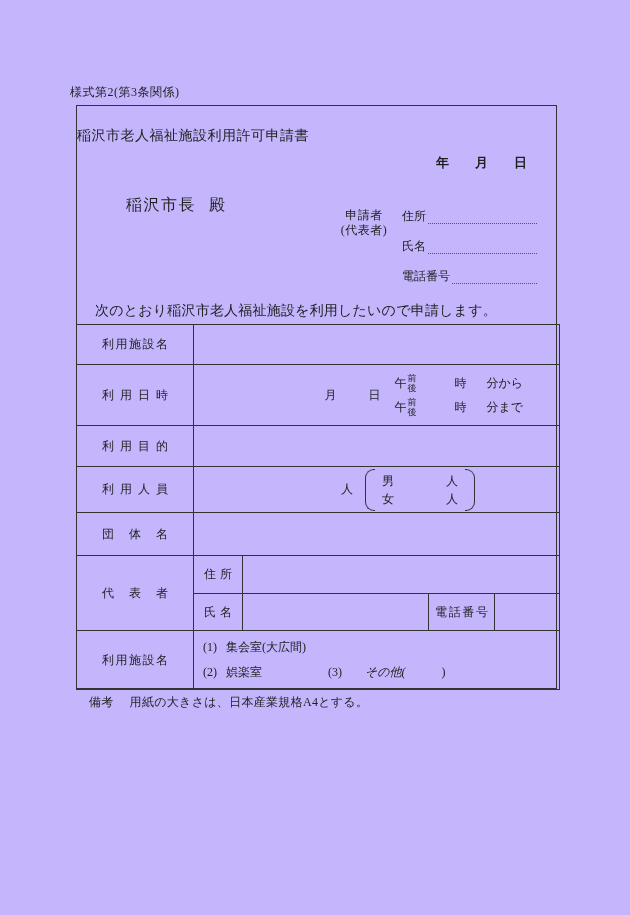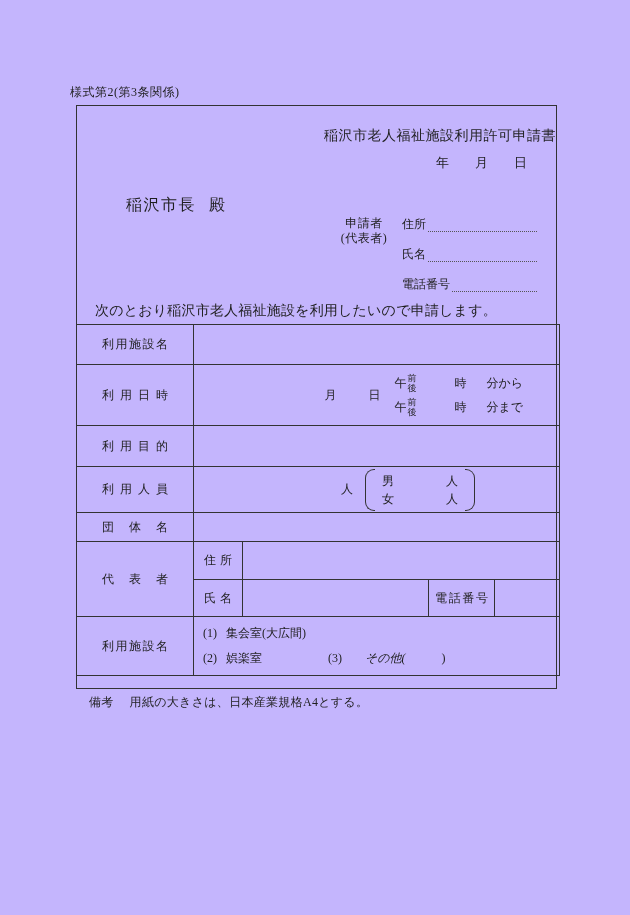--- a/index.html
+++ b/index.html
@@ -8,29 +8,29 @@
     width:630px; height:915px;
     font-family:"Liberation Serif","DejaVu Serif",serif;
     color:#1f1f1f; font-size:12px;
   }
   .page { position:relative; width:630px; height:915px; background:#c4b5fd; overflow:hidden; }
 
   .form-code { position:absolute; left:70px; top:84px; font-size:12px; letter-spacing:0.5px; }
 
   .box { position:absolute; left:76px; top:105px; width:481px; height:584px; border:1px solid #333; }
 
-  .title { position:absolute; top:21px; left:0; width:100%; text-align:right; font-size:14px; letter-spacing:0.5px; }
-
-  .date-line { position:absolute; top:48px; right:29px; font-size:13px; }
+  .title { position:absolute; top:21px; left:0; width:100%; text-align:left; font-size:14px; letter-spacing:0.5px; }
+
+  .date-line { position:absolute; top:48px; right:29px; font-size:13px;font-weight:bold; }
   .date-line span + span { margin-left:26px; }
 
   .addressee { position:absolute; top:77px; left:49px; font-size:16px; letter-spacing:1.5px;margin-top:12px; }
   .addressee .honorific { margin-left:13px; }
 
-  .applicant { position:absolute; top:110px; left:255px; display:flex; }
+  .applicant { position:absolute; top:102px; left:255px; display:flex; }
   .app-label { width:64px; text-align:center; font-size:12px; line-height:15px; letter-spacing:0.5px; }
   .app-fields { margin-left:6px; width:135px; }
   .field { display:flex; align-items:flex-end; height:17px; margin-bottom:13px; }
   .field .dots { flex:1; border-bottom:1px dotted #555; margin-bottom:1px; margin-left:2px; }
 
   .statement { position:absolute; top:196px; left:18px; font-size:14px; letter-spacing:0.2px; white-space:nowrap; }
 
   table.form-table { position:absolute; left:-1px; top:218px; width:483px; border-collapse:collapse; table-layout:fixed; }
   .form-table td { border:1px solid #333; vertical-align:middle; font-size:12px; overflow:hidden; }
   .lbl { text-align:justify; text-align-last:justify; padding:0 25px; font-size:13px; }
@@ -172,21 +172,21 @@
               </div>
               <div class="b-line">
                 <span>女</span>
                 <span>人</span>
               </div>
             </div>
           </div>
         </td>
       </tr>
 
-      <tr style="height:29px">
+      <tr style="height:43px">
         <td class="lbl">団体名</td>
         <td colspan="4"></td>
       </tr>
 
       <tr style="height:38px">
         <td class="lbl" rowspan="2">代表者</td>
         <td class="sublbl">住所</td>
         <td colspan="3"></td>
       </tr>
       <tr style="height:37px">

